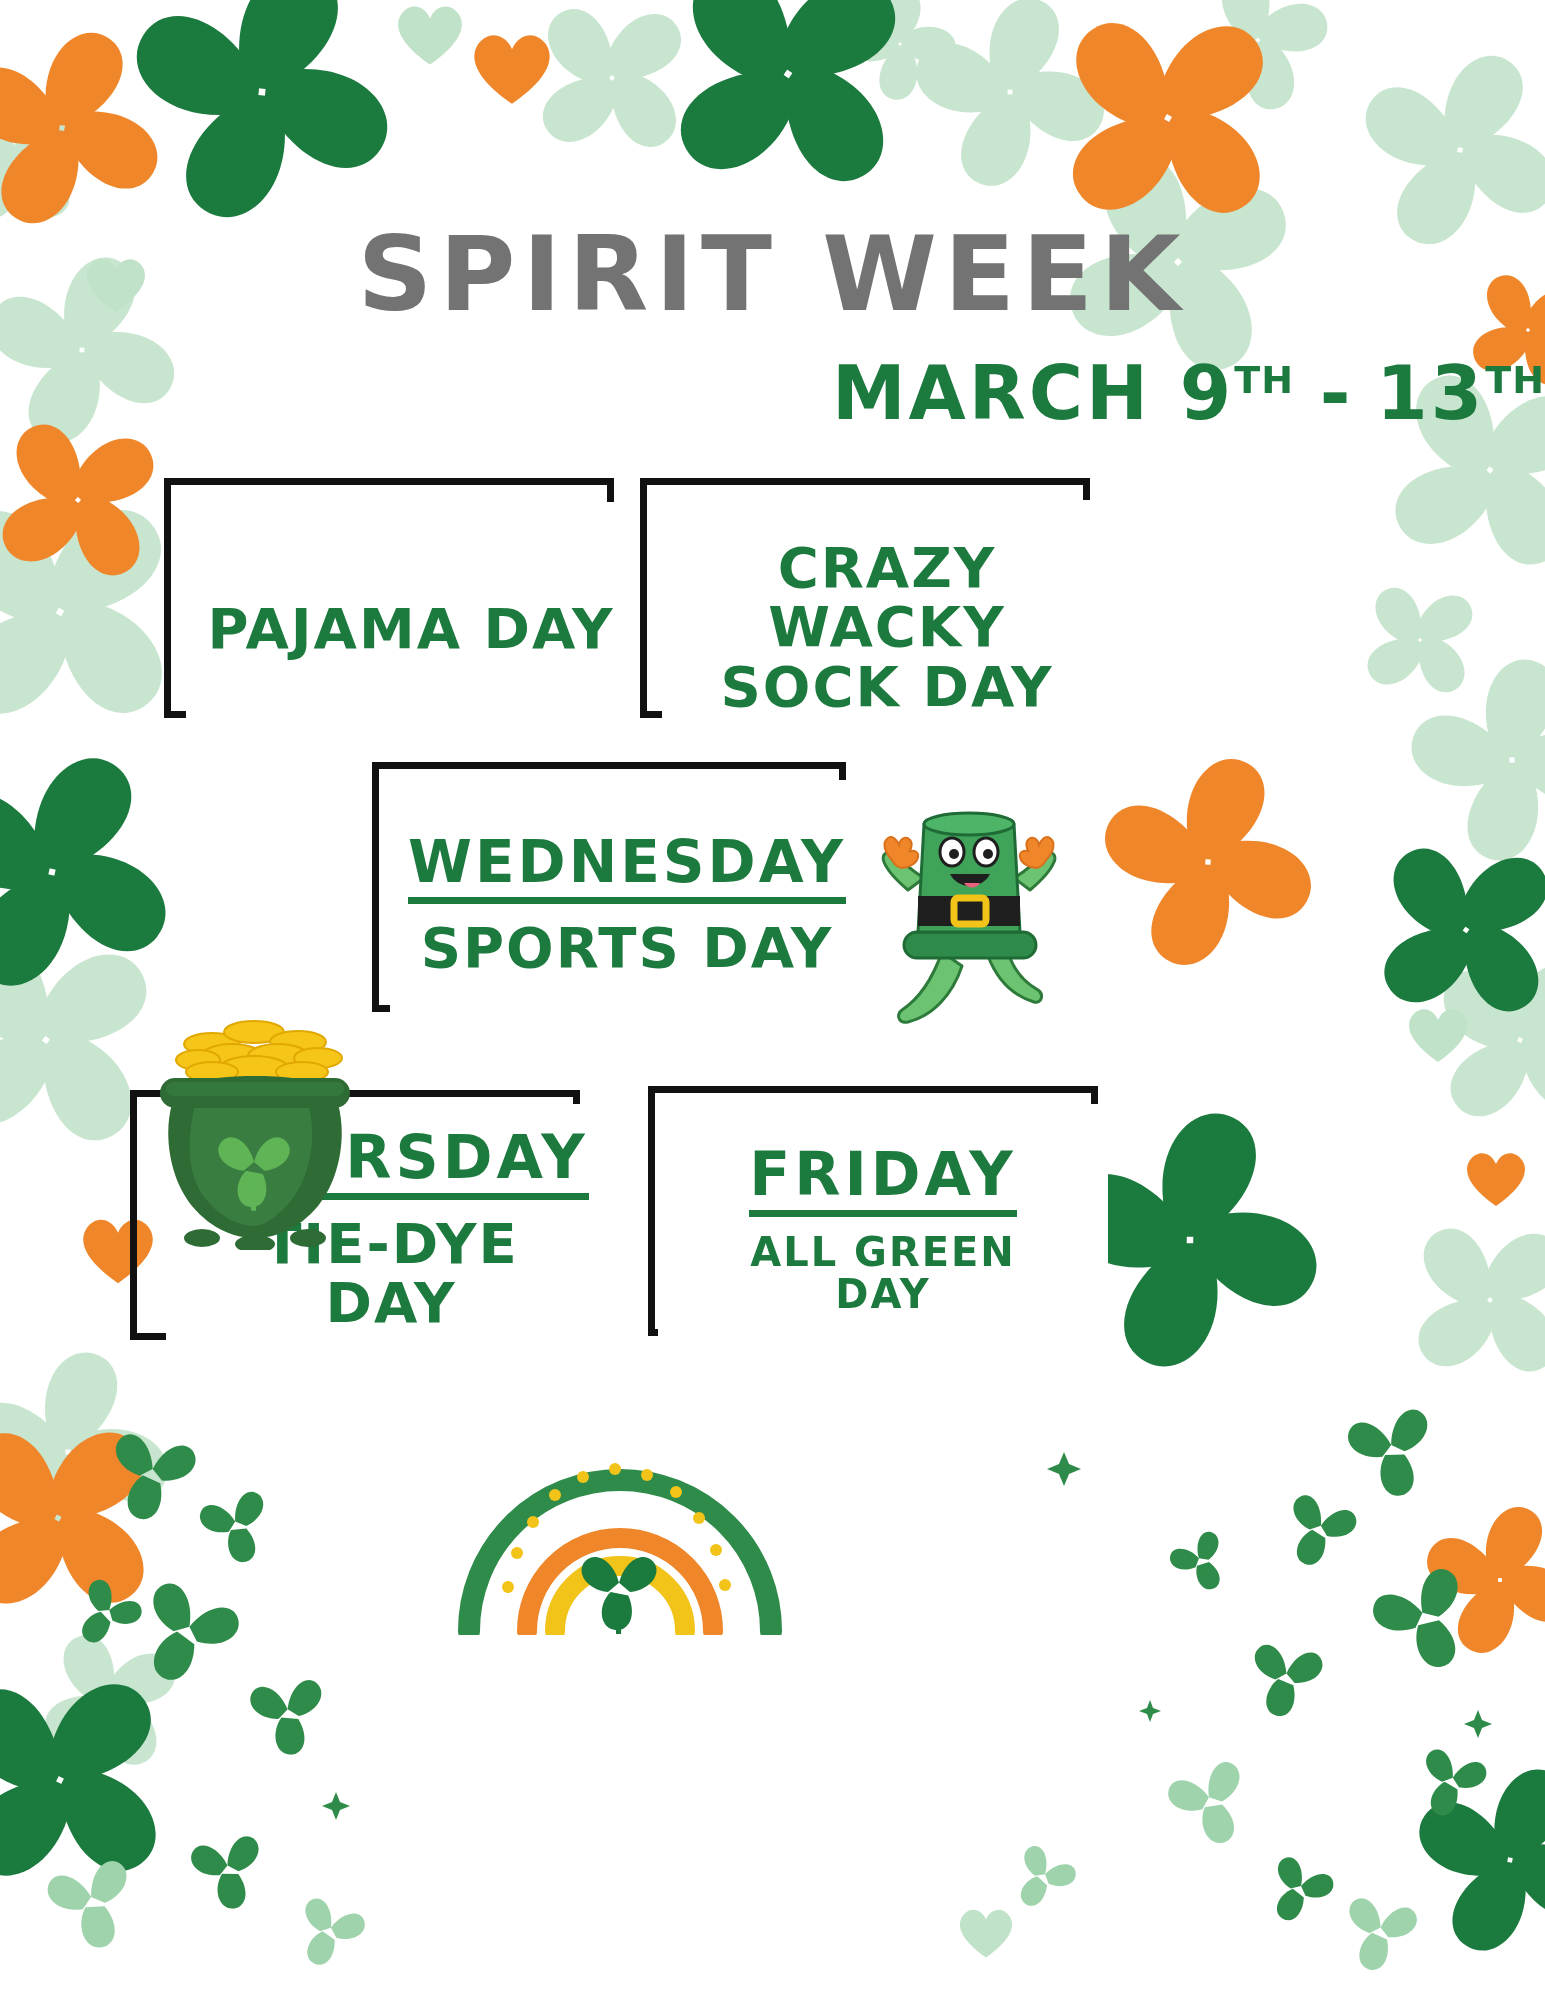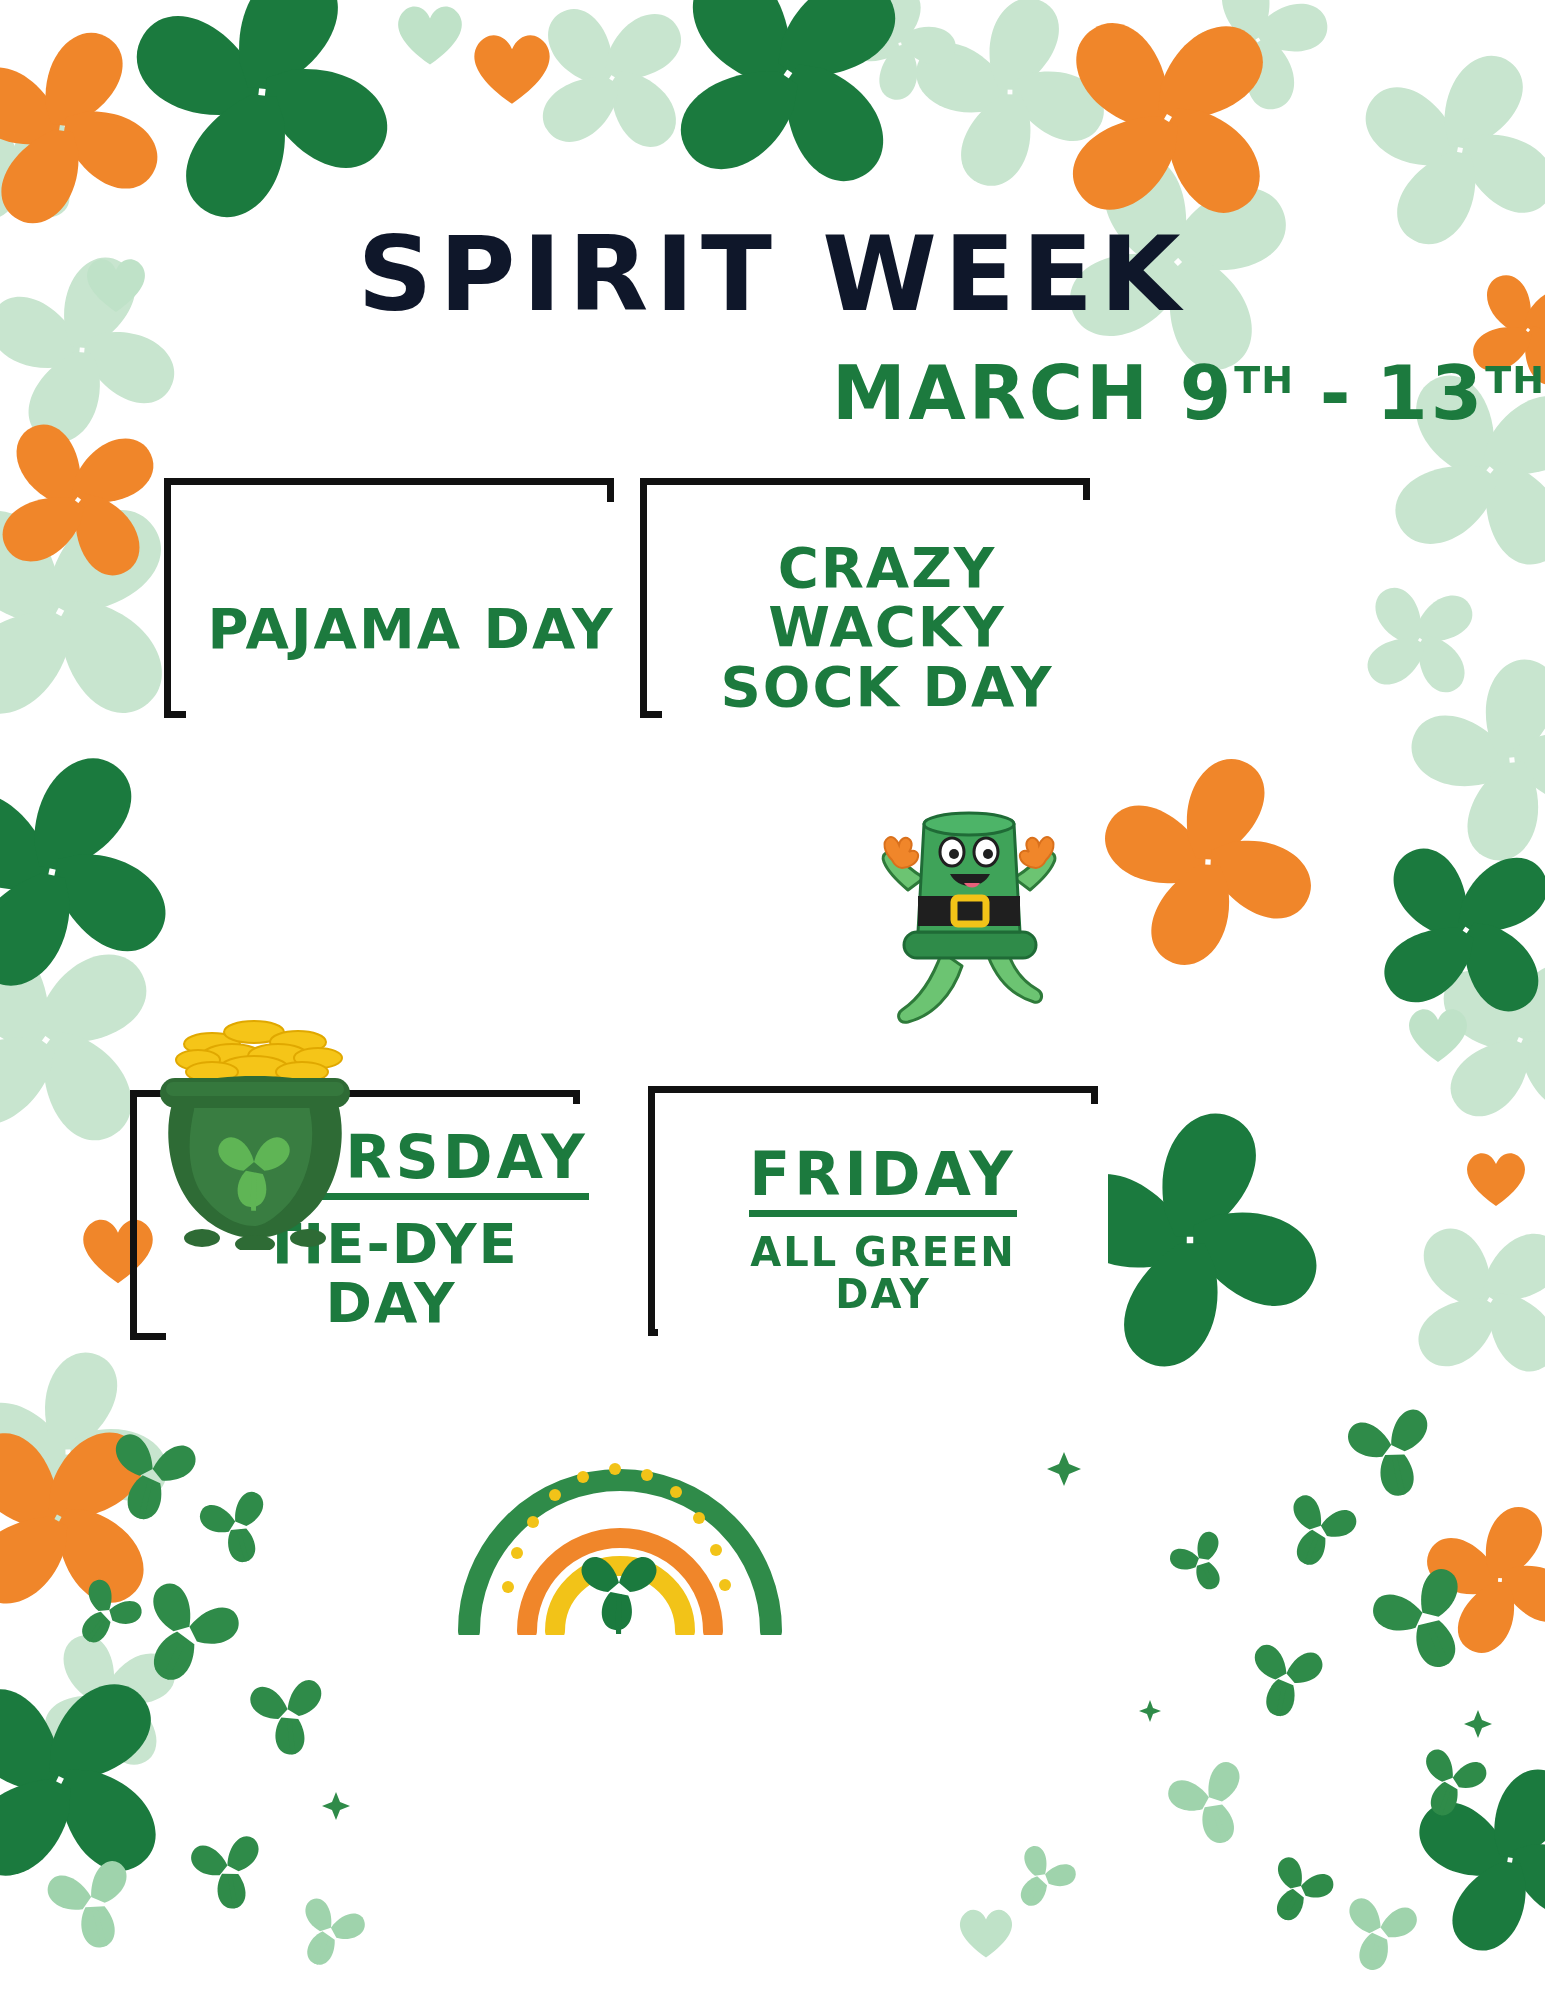--- a/index.html
+++ b/index.html
@@ -18,21 +18,21 @@
   #content { position:absolute; inset:0; z-index:3; }
 
   
   .title {
     position:absolute; left:0; right:0; top:222px;
     text-align:center;
     font-family:"DejaVu Sans", sans-serif;
     font-weight:bold;
     font-size:104px;
     letter-spacing:7px;
-    color:#0f172a;
+    color:#737373;
     line-height:1;
   }
   .subtitle {
     position:absolute; left:0; right:0; top:356px;
     text-align:right;
     font-family:"DejaVu Sans", sans-serif;
     font-weight:bold;
     font-size:74px;
     letter-spacing:3px;
     color:#1C7A3E;
@@ -229,20 +229,27 @@
   </div>
 
   <div class="card" id="card-tue">
     <div class="frame"></div>
     <div class="panel">
       <span class="activity">CRAZY WACKY
 SOCK DAY</span>
     </div>
   </div>
 
+  <div class="card" id="card-wed">
+    <div class="frame"></div>
+    <div class="panel">
+      <span class="dayname">WEDNESDAY</span>
+      <span class="activity">SPORTS DAY</span>
+    </div>
+  </div>
 
   <div class="card" id="card-thu">
     <div class="frame"></div>
     <div class="panel">
       <span class="dayname">THURSDAY</span>
       <span class="activity">TIE-DYE
 DAY</span>
     </div>
   </div>
 

